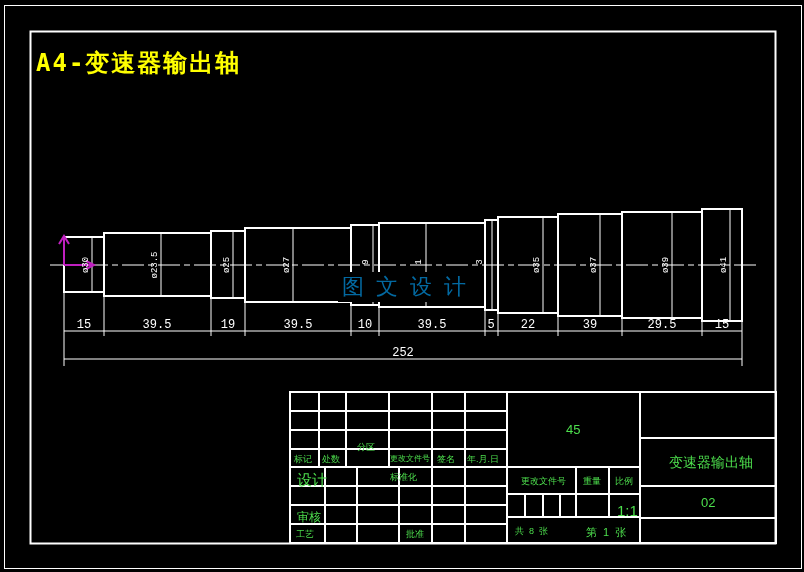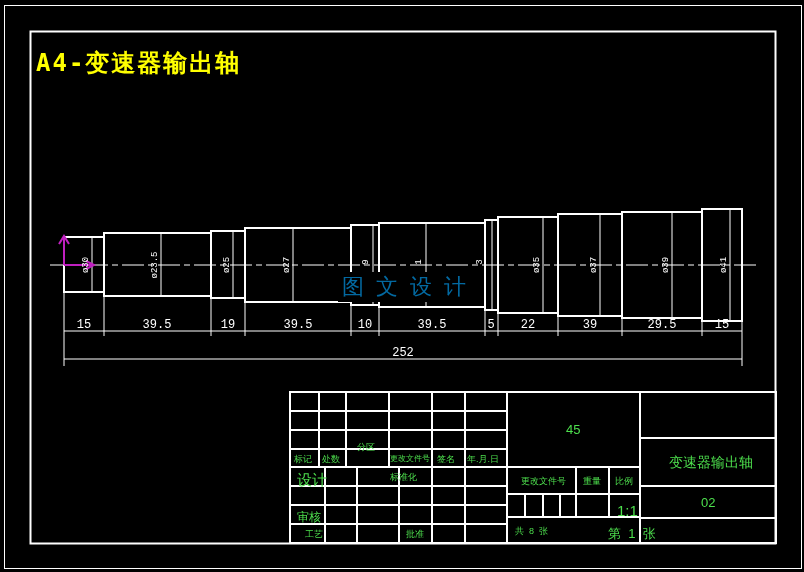--- a/index.html
+++ b/index.html
@@ -143,23 +143,23 @@
 
 <div class="tb" style="left:294px;top:453px;font-size:9px">标记</div>
 <div class="tb" style="left:322px;top:453px;font-size:9px">处数</div>
 <div class="tb" style="left:357px;top:441px;font-size:9px">分区</div>
 <div class="tb" style="left:390px;top:453px;font-size:8px">更改文件号</div>
 <div class="tb" style="left:437px;top:453px;font-size:9px">签名</div>
 <div class="tb" style="left:467px;top:453px;font-size:9px">年.月.日</div>
 <div class="tb" style="left:297px;top:471px;font-size:15px">设计</div>
 <div class="tb" style="left:390px;top:471px;font-size:9px">标准化</div>
 <div class="tb" style="left:297px;top:509px;font-size:12px">审核</div>
-<div class="tb" style="left:305px;top:528px;font-size:9px">工艺</div>
+<div class="tb" style="left:296px;top:528px;font-size:9px">工艺</div>
 <div class="tb" style="left:406px;top:528px;font-size:9px">批准</div>
 <div class="tb" style="left:566px;top:422px;font-size:13px">45</div>
 <div class="tb" style="left:521px;top:475px;font-size:9px">更改文件号</div>
 <div class="tb" style="left:583px;top:475px;font-size:9px">重量</div>
 <div class="tb" style="left:615px;top:475px;font-size:9px">比例</div>
 <div class="tb" style="left:617px;top:502px;font-size:15px">1:1</div>
 <div class="tb" style="left:515px;top:525px;font-size:9px;white-space:pre">共  8  张</div>
-<div class="tb" style="left:608px;top:525px;font-size:13px;white-space:pre">第  1  张</div>
+<div class="tb" style="left:586px;top:525px;font-size:11px;white-space:pre">第  1  张</div>
 <div class="tb" style="left:669px;top:454px;font-size:14px">变速器输出轴</div>
 <div class="tb" style="left:701px;top:495px;font-size:13px">02</div>
 
 </body></html>

